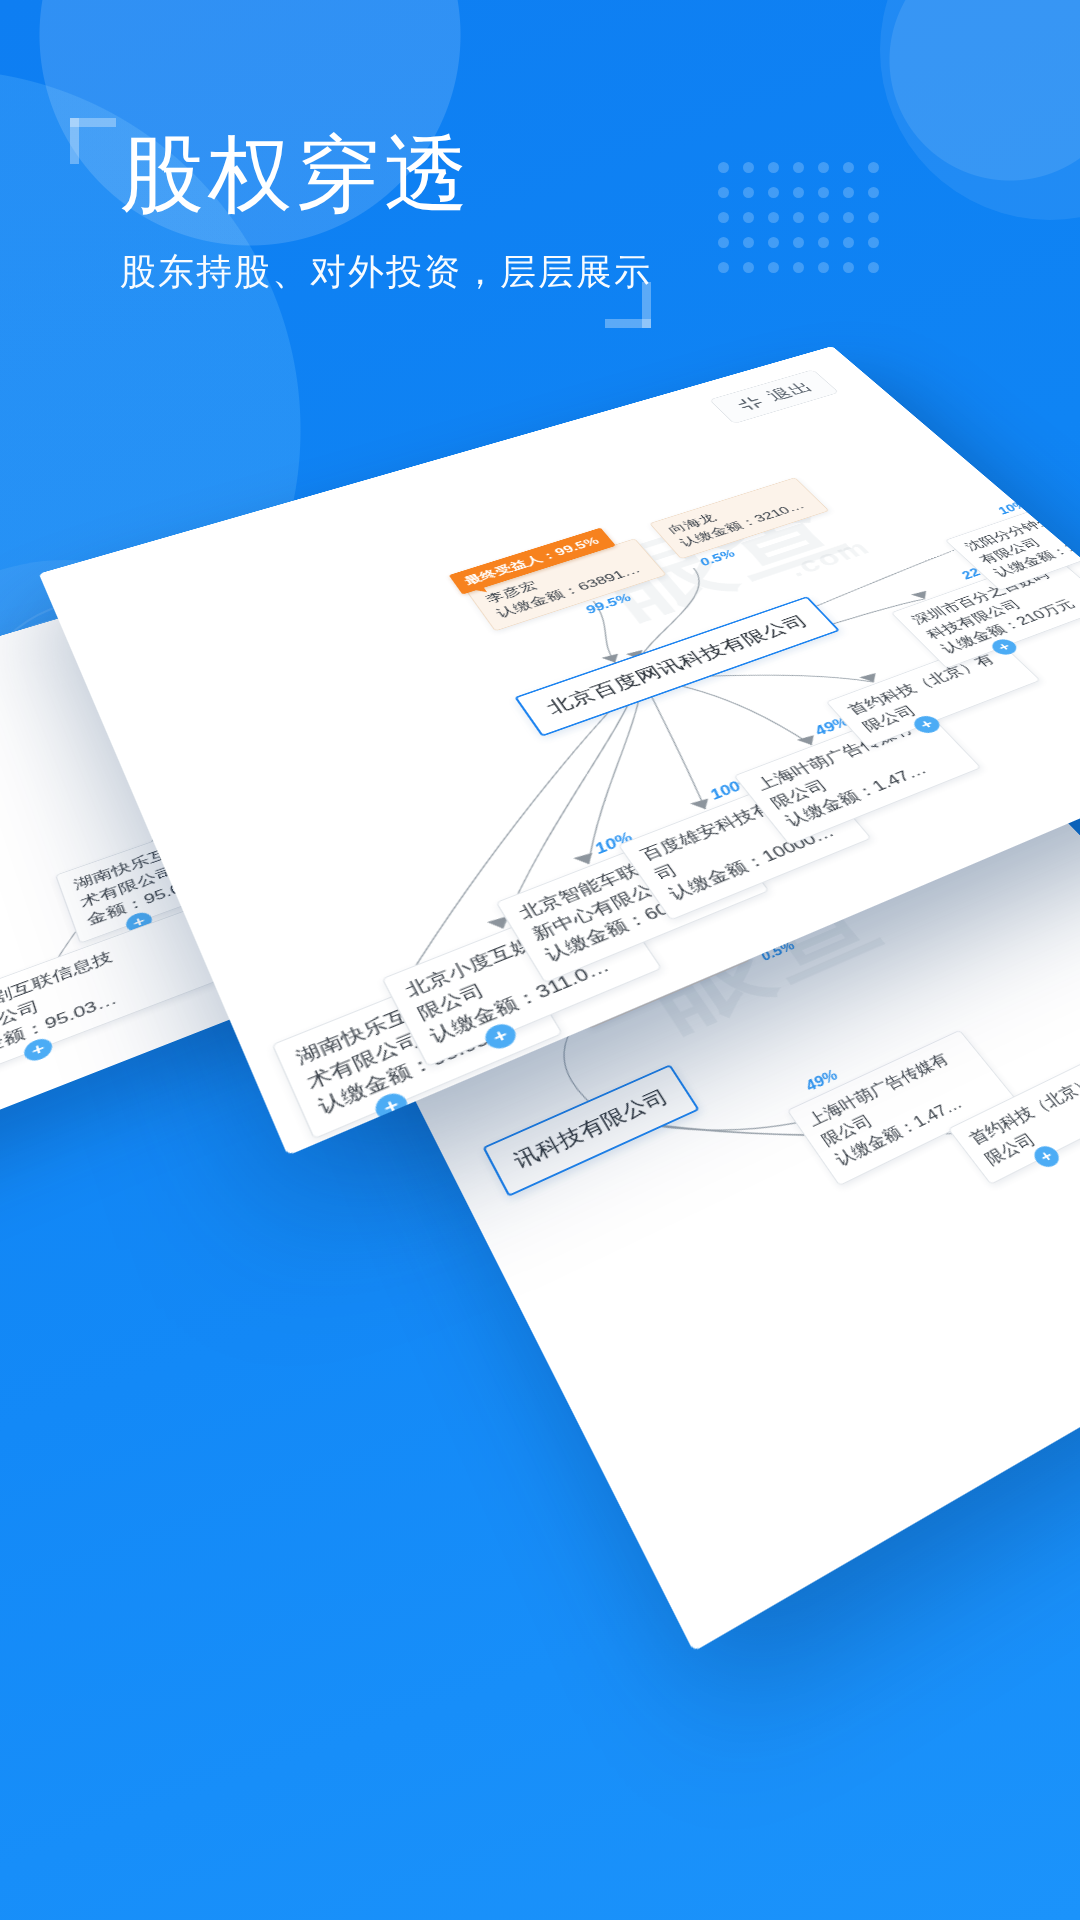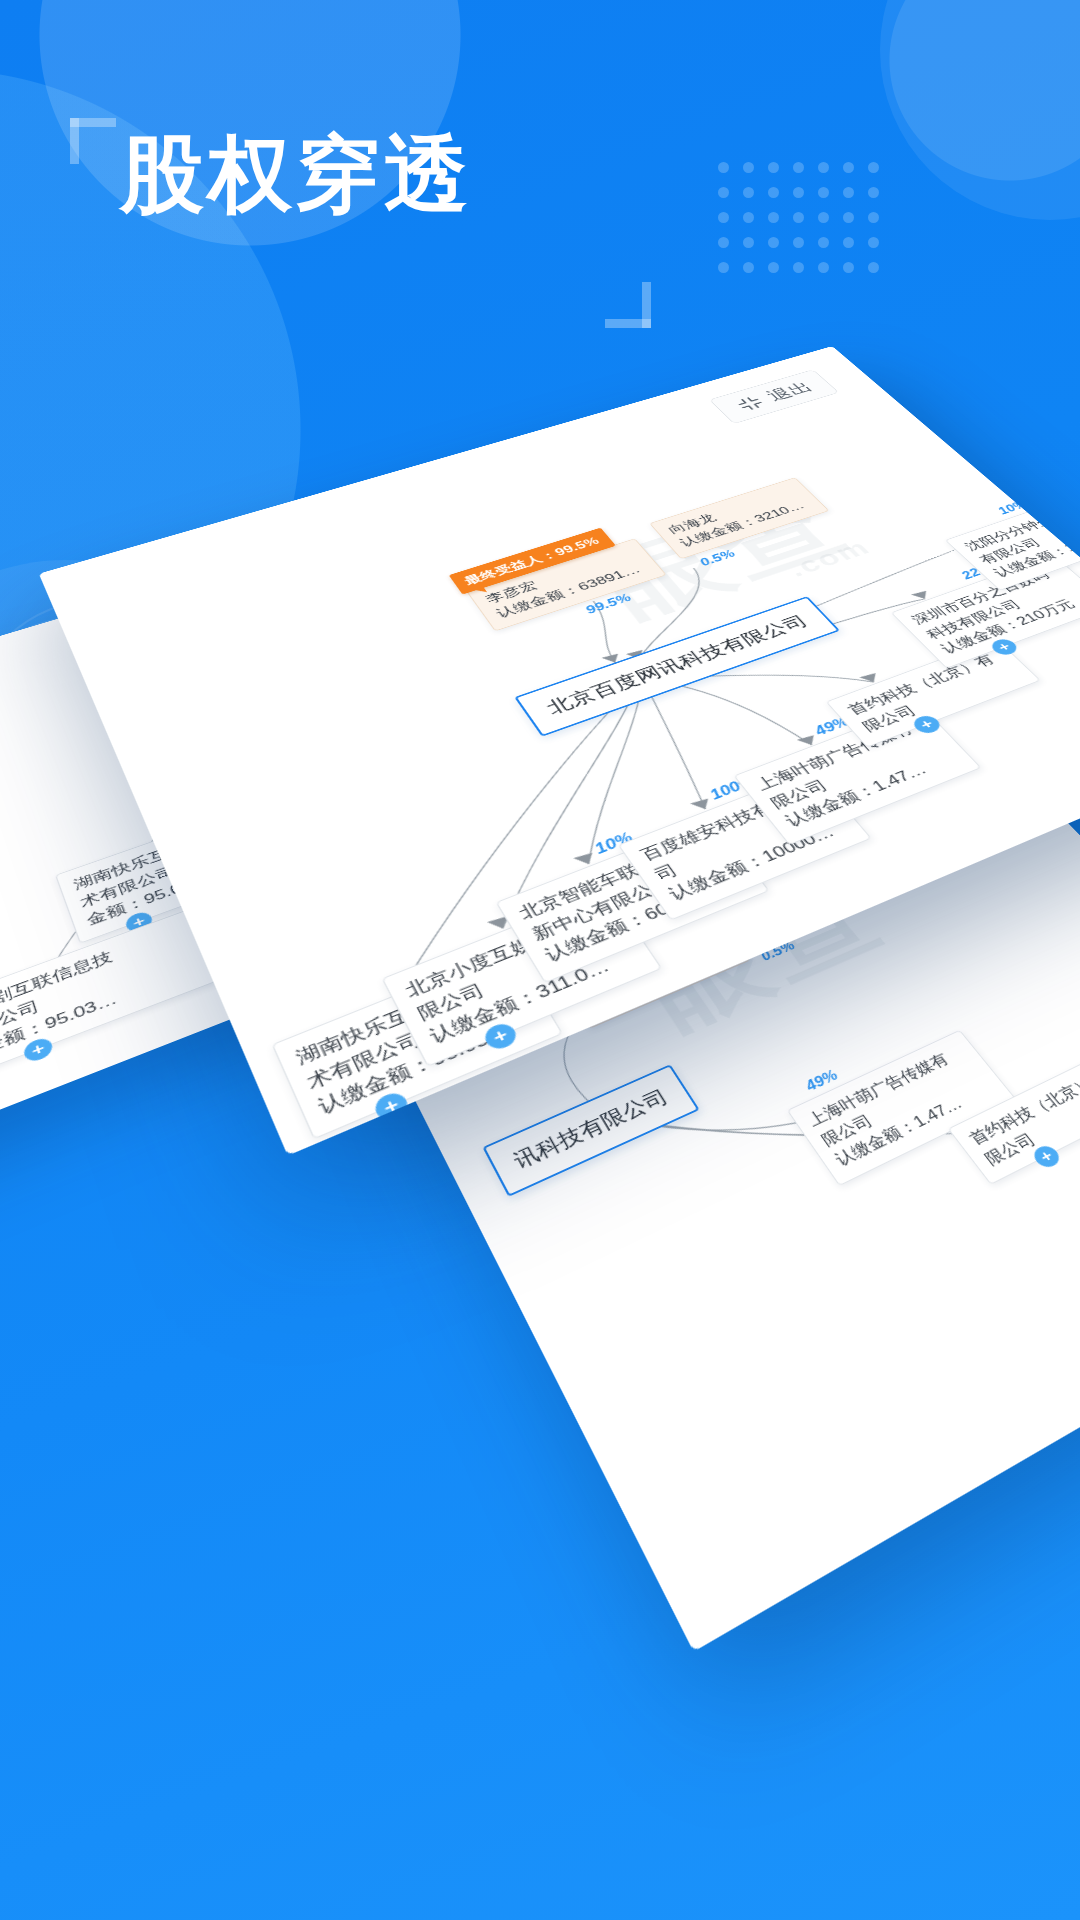--- a/index.html
+++ b/index.html
@@ -22,21 +22,21 @@
   
   .corner-mark{ position:absolute; }
   .corner-mark i{ position:absolute; background:rgba(255,255,255,0.32); display:block; }
   .dot-grid{ position:absolute; display:grid; gap:14px; }
   .dot-grid span{ width:11px; height:11px; border-radius:50%; background:rgba(255,255,255,0.22); display:block; }
   .soft-circle{ position:absolute; border-radius:50%; }
 
   
   #headline{ position:absolute; left:120px; top:130px; width:820px; }
   #headline .title{
-    color:#ffffff; font-size:84px; line-height:1.06; font-weight:bold;
+    color:#ffffff; font-size:84px; line-height:1.06; font-weight:normal;
     letter-spacing:4px; white-space:nowrap;
   }
   #headline .subtitle{
     color:#ffffff; font-size:36px; line-height:1.5; margin-top:26px;
     letter-spacing:2px; opacity:.97; white-space:nowrap;
   }
 
   
   #scene{
     position:absolute; left:0; top:330px; width:1080px; height:1100px;
@@ -180,20 +180,21 @@
       <span></span>
       <span></span>
       <span></span>
       <span></span>
       <span></span>
       <span></span>
   </div>
 
   <div id="headline">
     <div class="title">股权穿透</div>
+    <div class="subtitle">股东持股、对外投资，层层展示</div>
   </div>
 
   <div id="scene">
 
     <div class="card" id="card-back">
       <div class="paper"></div>
       <div class="card-edge"></div>
       <div class="graph">
         <svg viewBox="0 0 700 620" preserveAspectRatio="none">
           <g fill="none" stroke="#9aa3ab" stroke-width="1.1">

